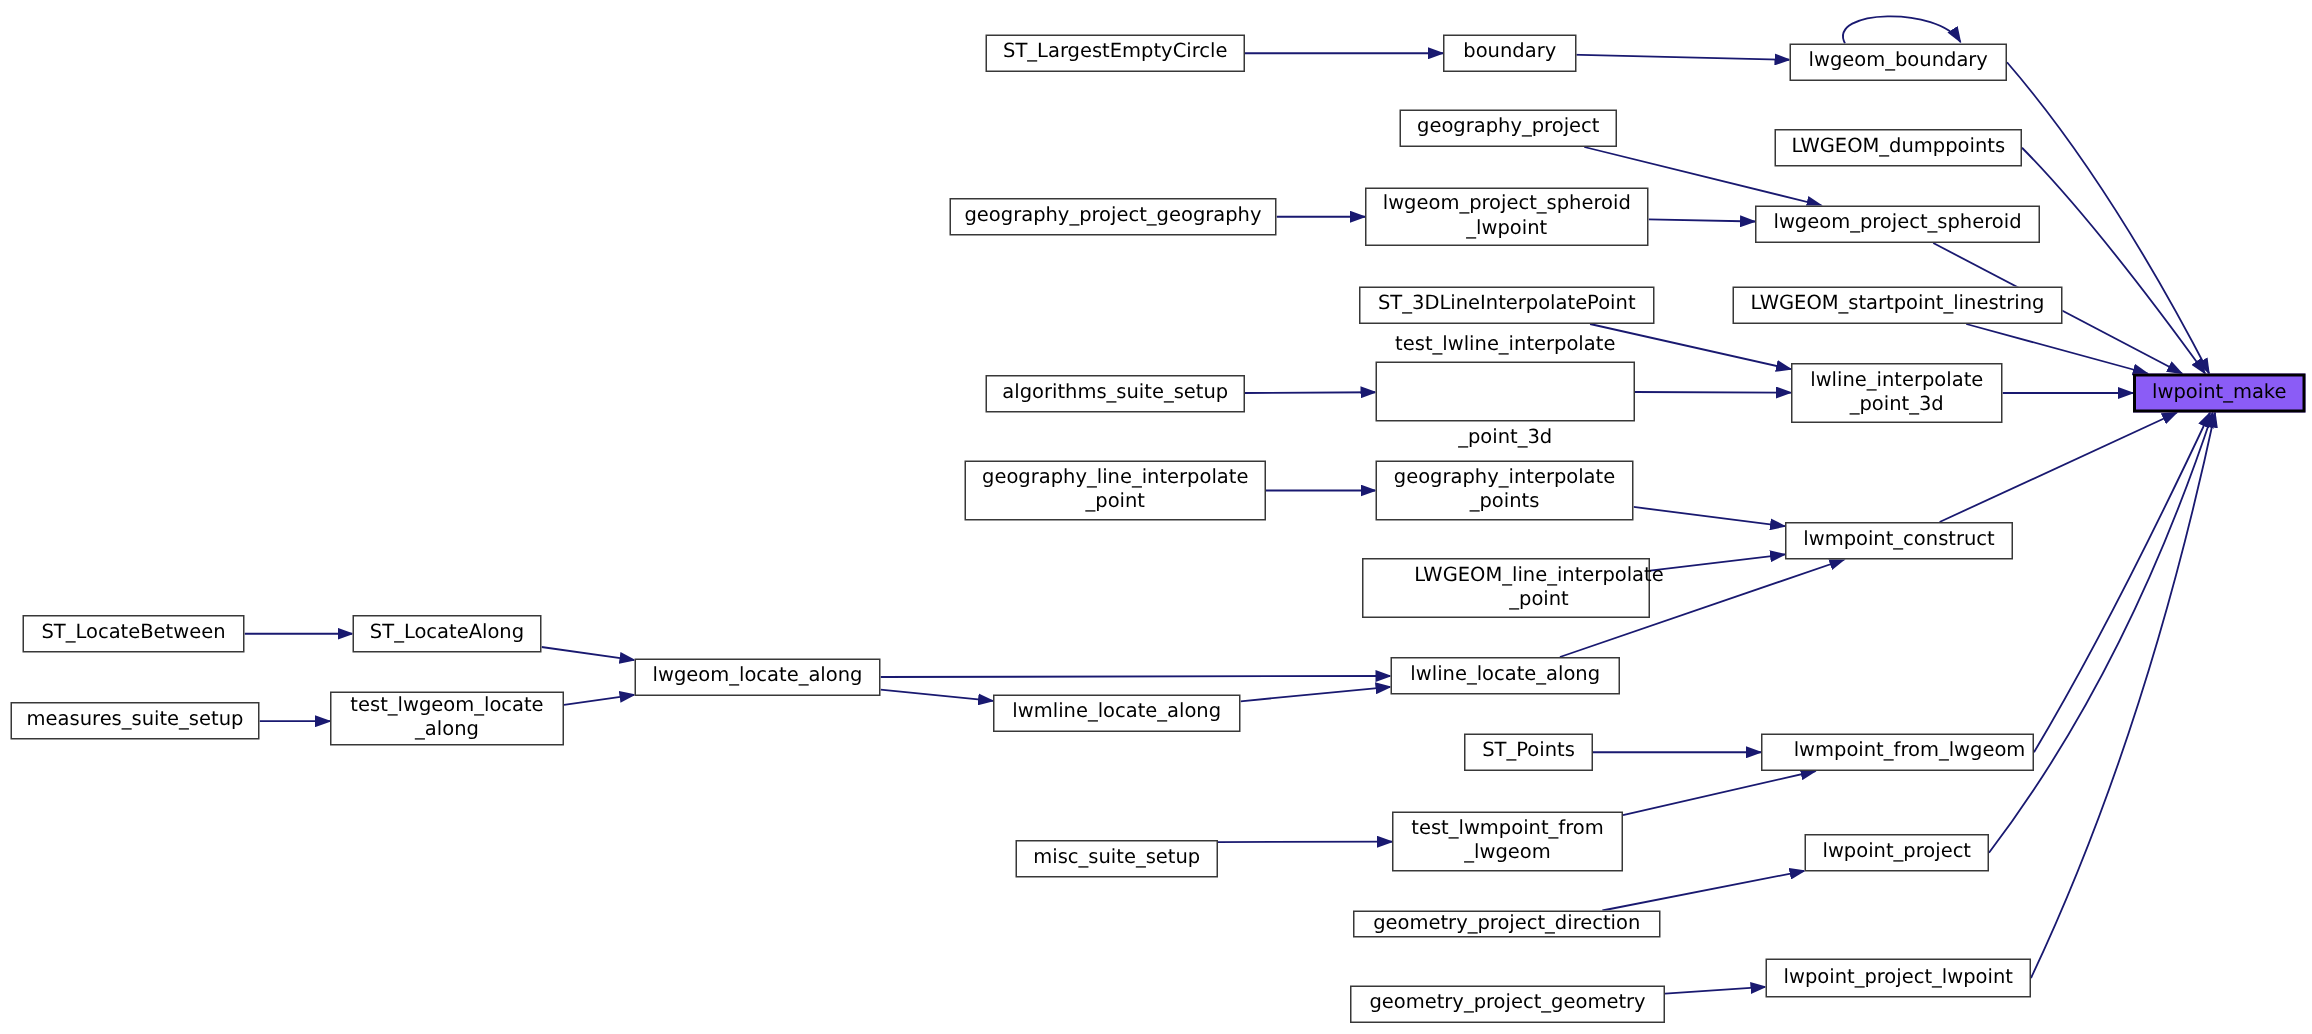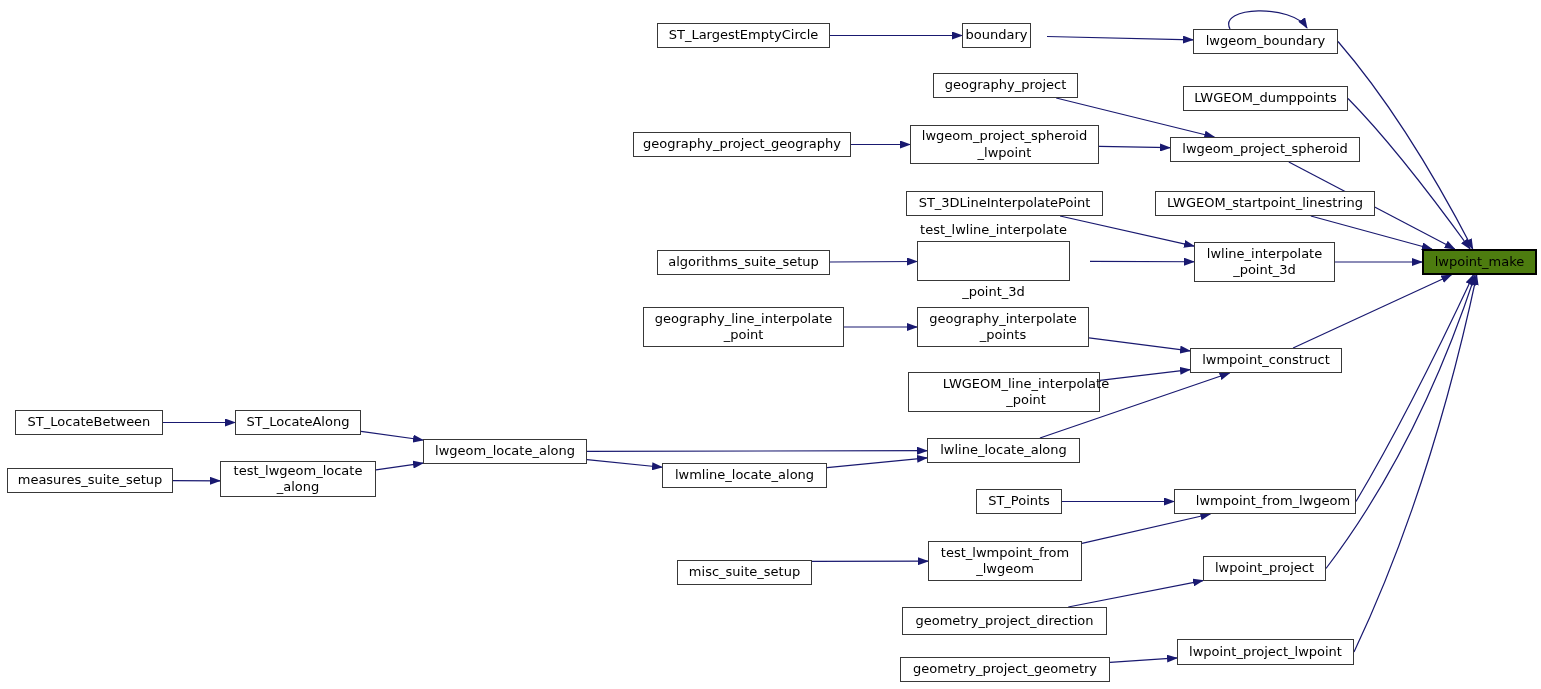--- a/index.html
+++ b/index.html
@@ -21,21 +21,21 @@
     flex-direction:column;
     align-items:center;
     justify-content:center;
     font-size:13px;
     line-height:1.25;
     white-space:nowrap;
     cursor:pointer;
     z-index:2;
   }
   .node.hl{
-    background:#4d7c0f;
+    background:#8b5cf6;
     border:2px solid #000000;
     cursor:default;
     justify-content:center;
   }
   .node .line{pointer-events:none;}
 </style>
 </head>
 <body>
 
 <div class="canvas">
@@ -76,21 +76,21 @@
       <path d="M 812 561.3704414587332 L 928 561.1477927063339" fill="none" stroke="#191970" stroke-width="1.2" marker-end="url(#arr)"></path>
       <path d="M 1356 501.5 Q 1408.175 413.925 1473.3968240908343 275" fill="none" stroke="#191970" stroke-width="1.2" marker-end="url(#arr)"></path>
       <path d="M 1068.2254901960785 607 L 1203 580.5634615384615" fill="none" stroke="#191970" stroke-width="1.2" marker-end="url(#arr)"></path>
       <path d="M 1326 568.5 Q 1417.975 447.5 1475.1882749326146 275" fill="none" stroke="#191970" stroke-width="1.2" marker-end="url(#arr)"></path>
       <path d="M 1110 662.4462571976967 L 1177 657.9452975047984" fill="none" stroke="#191970" stroke-width="1.2" marker-end="url(#arr)"></path>
       <path d="M 1354 652 Q 1431 489.1 1476.7236900044034 275" fill="none" stroke="#191970" stroke-width="1.2" marker-end="url(#arr)"></path>
     </svg>
 <div class="node" style="left: 657px; top: 23px; width: 173px; height: 25px;">
       <div class="line">ST_LargestEmptyCircle</div>
     </div>
-    <div class="node" style="left: 962px; top: 23px; width: 69px; height: 25px;">
+    <div class="node" style="left: 962px; top: 23px; width: 89px; height: 25px;">
       <div class="line">boundary</div>
     </div>
     <div class="node" style="left: 1193px; top: 29px; width: 145px; height: 25px;">
       <div class="line">lwgeom_boundary</div>
     </div>
     <div class="node" style="left: 933px; top: 73px; width: 145px; height: 25px; text-align: right;">
       <div class="line">geography_project</div>
     </div>
     <div class="node" style="left: 1183px; top: 86px; width: 165px; height: 25px;">
       <div class="line">LWGEOM_dumppoints</div>
@@ -107,21 +107,21 @@
     </div>
     <div class="node" style="left: 906px; top: 191px; width: 197px; height: 25px;">
       <div class="line">ST_3DLineInterpolatePoint</div>
     </div>
     <div class="node" style="left: 1155px; top: 191px; width: 220px; height: 25px;">
       <div class="line">LWGEOM_startpoint_linestring</div>
     </div>
     <div class="node" style="left: 657px; top: 250px; width: 173px; height: 25px;">
       <div class="line">algorithms_suite_setup</div>
     </div>
-    <div class="node" style="left: 917px; top: 241px; width: 153px; height: 40px; gap: 46px;">
+    <div class="node" style="left: 917px; top: 241px; width: 173px; height: 40px; gap: 46px;">
       <div class="line">test_lwline_interpolate</div>
       <div class="line">_point_3d</div>
     </div>
     <div class="node" style="left: 1194px; top: 242px; width: 141px; height: 40px;">
       <div class="line">lwline_interpolate</div>
       <div class="line">_point_3d</div>
     </div>
     <div class="node hl" style="left: 1422px; top: 249px; width: 115px; height: 26px;">
       <div class="line">lwpoint_make</div>
     </div>
@@ -171,21 +171,21 @@
     <div class="node" style="left: 677px; top: 549px; width: 135px; height: 25px; margin-top: 11px;">
       <div class="line">misc_suite_setup</div>
     </div>
     <div class="node" style="left: 928px; top: 541px; width: 154px; height: 40px;">
       <div class="line">test_lwmpoint_from</div>
       <div class="line">_lwgeom</div>
     </div>
     <div class="node" style="left: 1203px; top: 556px; width: 123px; height: 25px;">
       <div class="line">lwpoint_project</div>
     </div>
-    <div class="node" style="left: 902px; top: 607px; width: 205px; height: 28px;">
+    <div class="node" style="left: 902px; top: 607px; width: 205px; height: 18px;">
       <div class="line">geometry_project_direction</div>
     </div>
     <div class="node" style="left: 1177px; top: 639px; width: 177px; height: 26px;">
       <div class="line">lwpoint_project_lwpoint</div>
     </div>
     <div class="node" style="left: 900px; top: 657px; width: 210px; height: 25px;">
       <div class="line">geometry_project_geometry</div>
     </div>
   </div>
 

